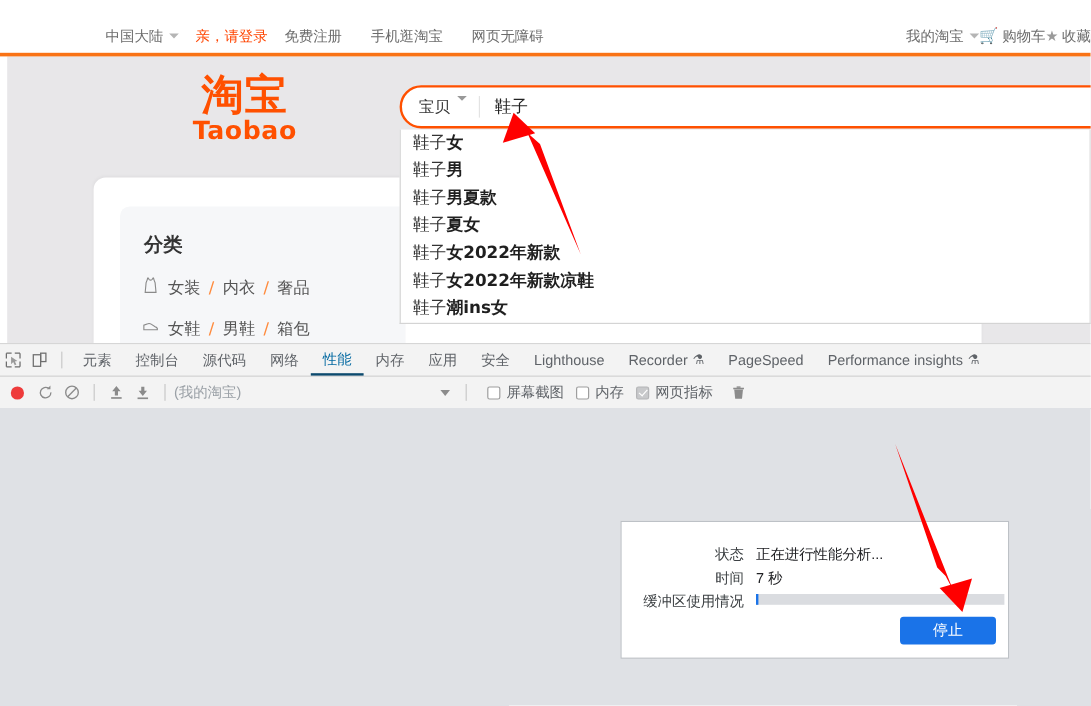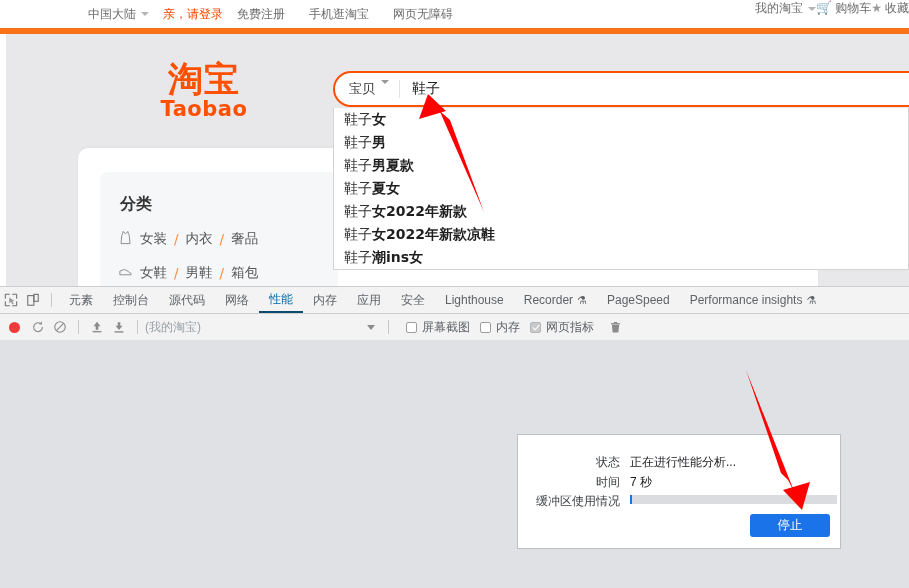--- a/index.html
+++ b/index.html
@@ -22,26 +22,27 @@
     left: 0; top: 0;
     width: 909px;
     height: 286px;
     background: #ffffff;
     overflow: hidden;
   }
 
   
   .topbar {
     position: absolute;
-    left: 0; top: 0;
+    left: 0; top: 16px;
     width: 909px;
     height: 28px;
     background: #ffffff;
-    border-bottom: 6px solid #f97316;
-    display: flex;
+    border-bottom: 3px solid #f97316;
+    display: flex;
+    align-items: center;
     font-size: 12px;
     color: #6c6c6c;
   }
   .topbar-left {
     display: flex;
     align-items: center;
     margin-left: 88px;
     gap: 14px;
   }
   .topbar-right {
@@ -81,21 +82,21 @@
   }
   
   .logo {
     position: absolute;
     left: 158px; top: 62px;
     width: 92px;
     text-align: center;
     user-select: none;
   }
   .logo-cn {
-    font-family: Liberation Serif, serif;
+    font-family: Liberation Sans, sans-serif;
     font-size: 35px;
     font-weight: bold;
     color: #ff5000;
     line-height: 36px;
     letter-spacing: 1px;
   }
   .logo-en {
     font-family: "DejaVu Sans", sans-serif;
     font-size: 21px;
     font-weight: bold;

